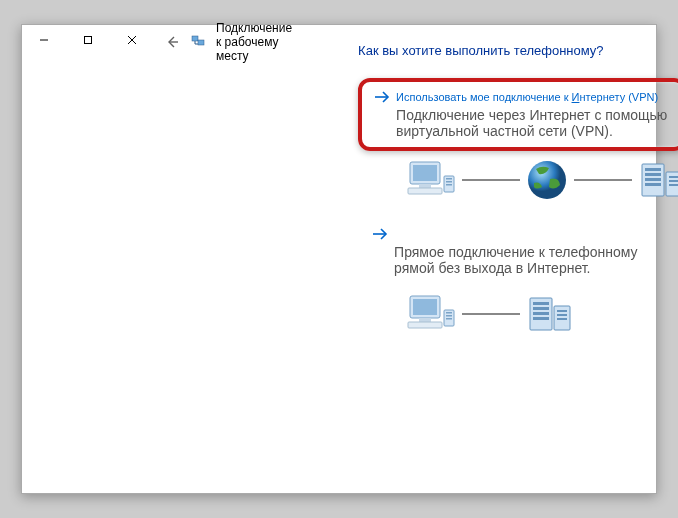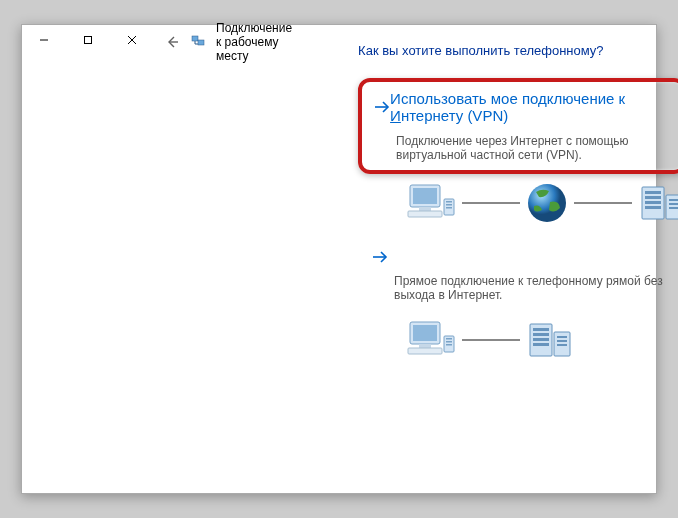--- a/index.html
+++ b/index.html
@@ -8,23 +8,23 @@
   .titlebar { height: 30px; display: flex; align-items: center; justify-content: flex-end; }
   .titlebar-btn { width: 44px; height: 30px; display: flex; align-items: center; justify-content: center; color: #000; }
   .header-row { height: 34px; display: flex; align-items: center; padding: 0 10px; gap: 10px; border-bottom: 1px solid transparent; }
   .back-arrow { width: 22px; height: 22px; display: flex; align-items: center; justify-content: center; color: #606060; }
   .app-icon { width: 16px; height: 16px; }
   .title-text { font-size: 12px; color: #000; }
   .content { flex: 1; padding: 18px 40px 0 50px; }
   .heading { color: #003399; font-size: 13px; font-weight: normal; margin-bottom: 20px; }
   .option { padding: 10px 14px; margin-bottom: 6px; }
   .option.hl { border: 4px solid #c61a1a; border-radius: 12px; box-shadow: 0 2px 6px rgba(0,0,0,0.25), inset 0 0 3px rgba(255,255,255,0.6); padding: 8px 12px; }
-  .opt-title { display: flex; align-items: center; color: #0066cc; font-size: 15px; }
+  .opt-title { display: flex; align-items: center; gap: 6px; color: #0066cc; font-size: 11px; }
   .opt-title .arr { color: #0066cc; flex-shrink: 0; }
-  .opt-sub { color: #555; font-size: 12px; margin-left: 22px; margin-top: 10px; }
+  .opt-sub { color: #555; font-size: 14px; margin-left: 22px; margin-top: 3px; }
   .underline { text-decoration: underline; }
   .illus-row { display: flex; align-items: center; gap: 4px; margin: 6px 0 14px 46px; }
   .connector { height: 2px; width: 58px; background: #888; }
   .footer { height: 48px; border-top: 1px solid #ddd; background: #f0f0f0; display: flex; align-items: center; justify-content: flex-end; padding: 0 14px; }
   .btn { min-width: 80px; height: 24px; background: #e1e1e1; border: 1px solid #adadad; font-size: 11px; padding: 0 14px; }
   
   .pic { display: inline-flex; }
 </style>
 </head>
 <body>

